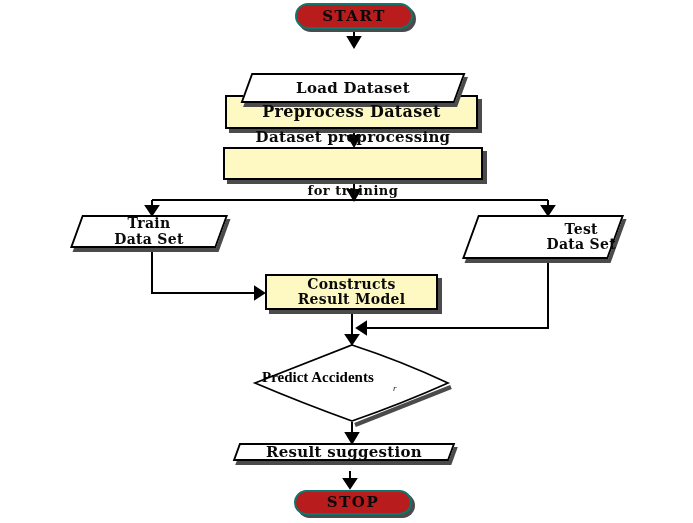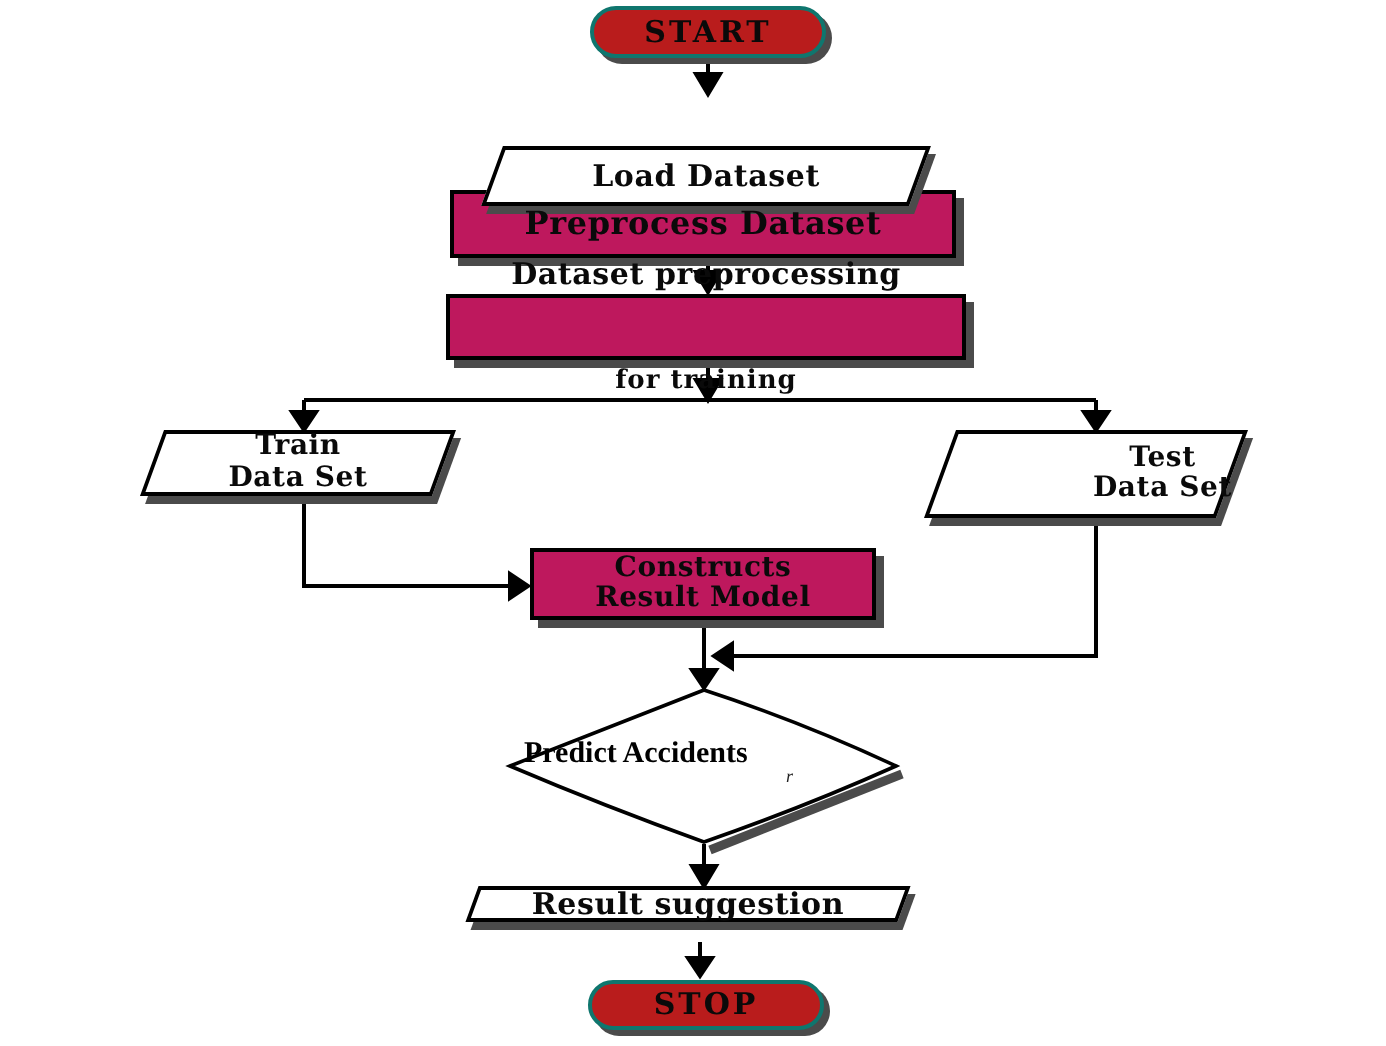--- a/index.html
+++ b/index.html
@@ -6,21 +6,21 @@
   .canvas{
     position:relative;width:693px;height:523px;background:#ffffff;
     font-family:"DejaVu Serif", serif;overflow:hidden;
   }
   svg.wires{position:absolute;left:0;top:0;width:693px;height:523px;}
   .node{position:absolute;display:flex;align-items:center;justify-content:center;box-sizing:border-box;}
   .label{
     position:relative;z-index:2;color:#0a0a0a;font-weight:bold;text-align:center;
     white-space:pre-line;letter-spacing:.3px;line-height:1.1;
   }
-  .proc{background:#be185d;border:2px solid #000;box-shadow:4px 4px 0 #4b4b4b;}
+  .proc{background:#fef9c3;border:2px solid #000;box-shadow:4px 4px 0 #4b4b4b;}
   .term{background:#b91c1c;border:2px solid #0f766e;border-radius:999px;box-shadow:3px 3px 0 #4b4b4b;}
   .para{background:transparent;}
   .para-shape{
     position:absolute;left:0;top:0;right:0;bottom:0;background:#fff;border:2px solid #000;
     transform:skewX(-20deg);box-shadow:4px 4px 0 #4b4b4b;z-index:1;
   }
   .fs15{font-size:15px;}
   .fs16{font-size:16px;}
   .fs14{font-size:14px;}
   .caps{letter-spacing:1.5px;font-size:15px;}

